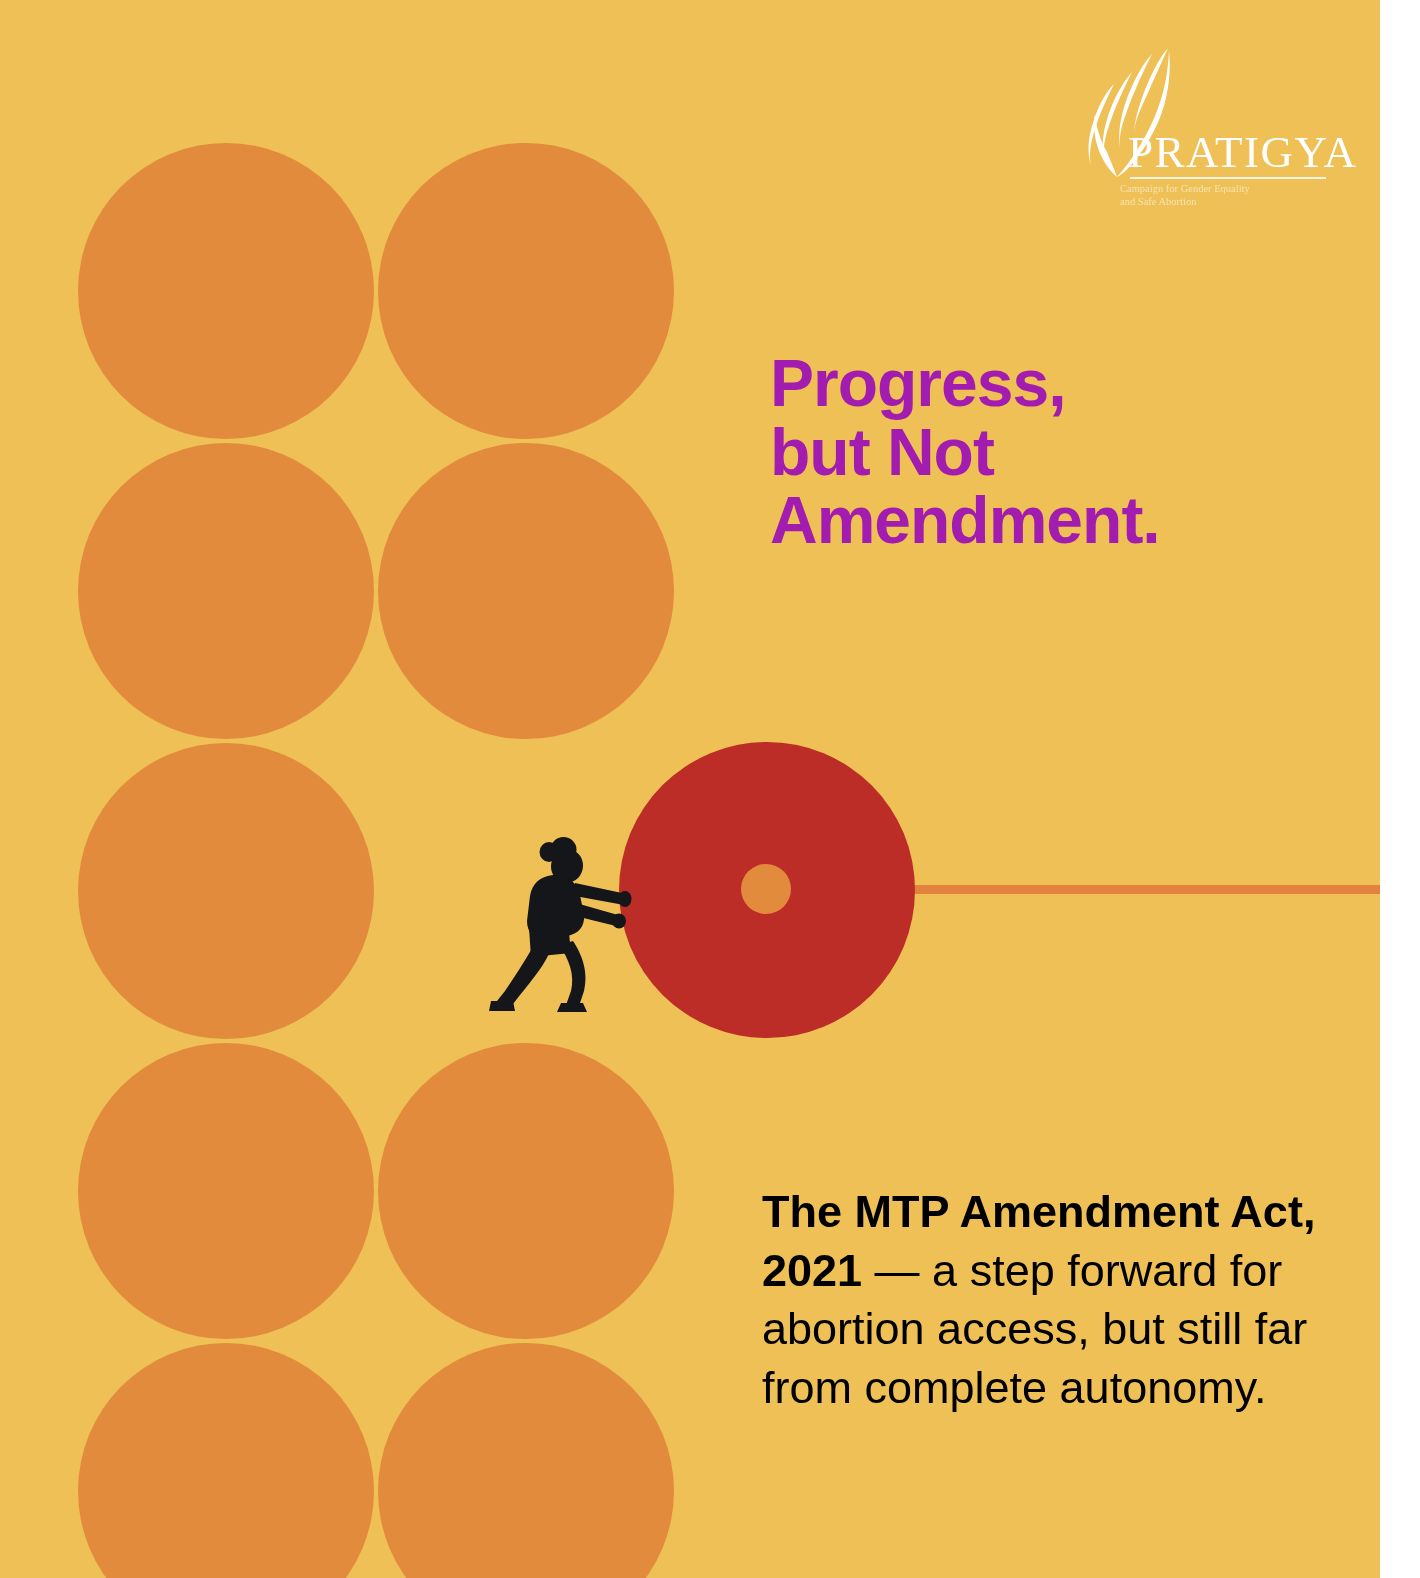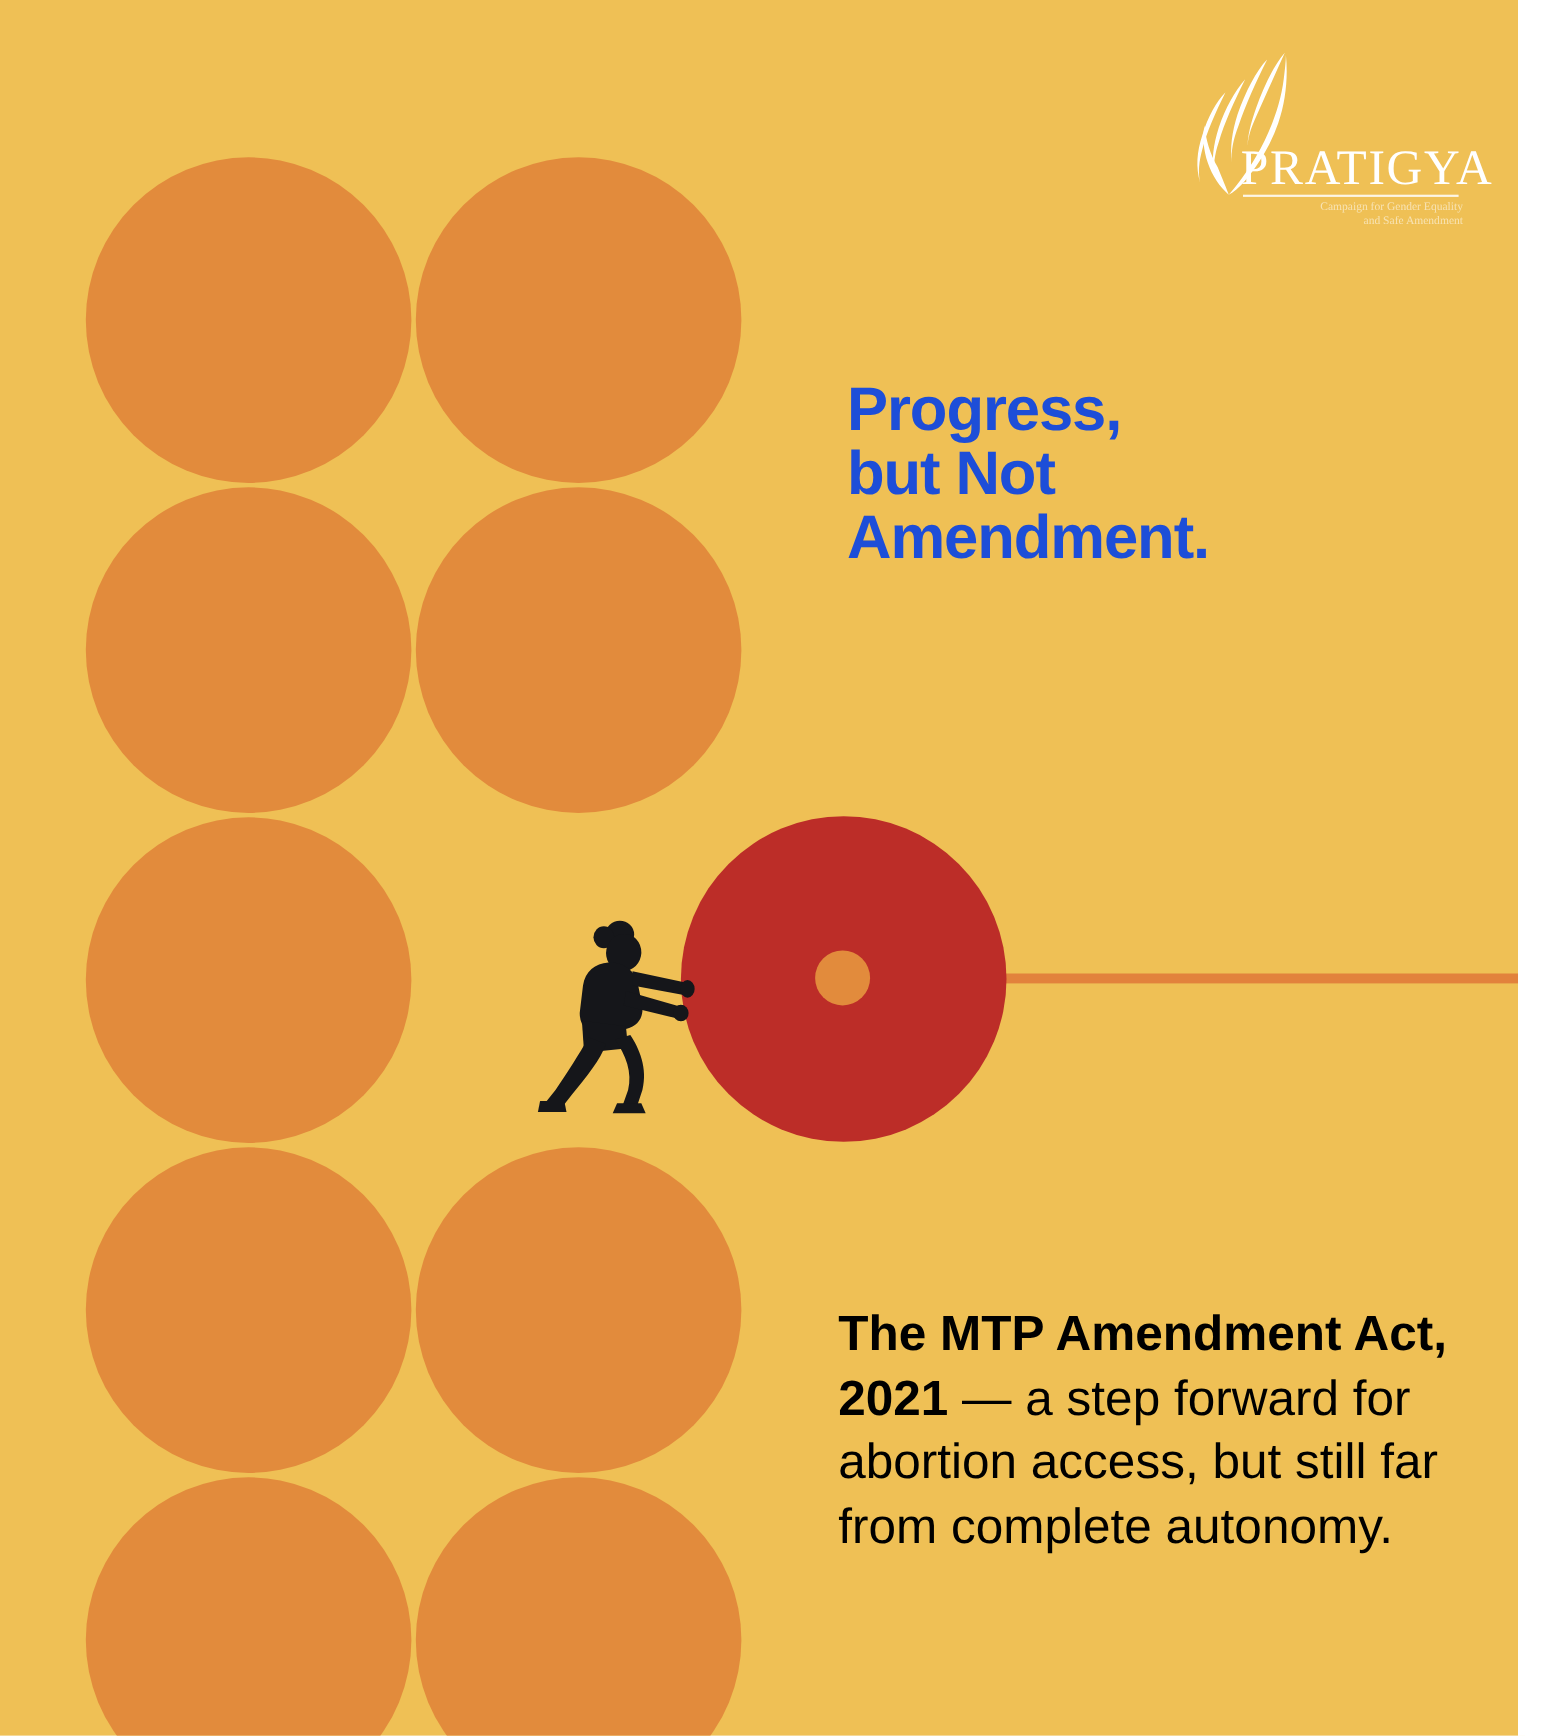--- a/index.html
+++ b/index.html
@@ -65,35 +65,35 @@
     top: 133px;
     width: 196px;
     height: 2px;
     background: rgba(255,255,255,0.85);
   }
   .logo-tagline {
     position: absolute;
     left: 52px;
     top: 138px;
     width: 210px;
-    text-align: right;
+    text-align: left;
     color: rgba(255,255,255,0.55);
     font-family: "Liberation Serif", serif;
     font-size: 10.5px;
     line-height: 1.25;
   }
 
   
   .headline {
     position: absolute;
     left: 770px;
     top: 305px;
     width: 620px;
-    color: #1d4ed8;
-    font-size: 56px;
+    color: #a21caf;
+    font-size: 66px;
     font-weight: bold;
     line-height: 1.04;
     letter-spacing: -1px;
   }
 
   
   .illustration {
     position: absolute;
     left: 0; top: 0;
     width: 1420px;
@@ -245,21 +245,21 @@
                  C 50 127, 45 131, 41 133 C 49 124, 58 112, 66 98
                  C 78 78, 88 52, 91 28 C 92 20, 93 12, 93 6 Z"></path>
         <path d="M41 133 C 33 126, 26 116, 22 104 C 18 92, 17 80, 19 70
                  C 20 82, 24 96, 31 108 C 35 118, 39 127, 41 133 Z"></path>
       </g>
     </svg>
     <div class="logo-word">PRATIGYA</div>
     <div class="logo-rule"></div>
     <div class="logo-tagline">
       <div>Campaign for Gender Equality</div>
-      <div>and Safe Amendment</div>
+      <div>and Safe Abortion</div>
     </div>
   </div>
 
   <h1 class="headline">
     <span>Progress,</span><br>
     <span>but Not</span><br>
     <span>Amendment.</span>
   </h1>
 
   <p class="body-copy"><span class="lead">The MTP Amendment Act, 2021</span><span> — a step forward for abortion access, but still far from complete autonomy.</span></p>

